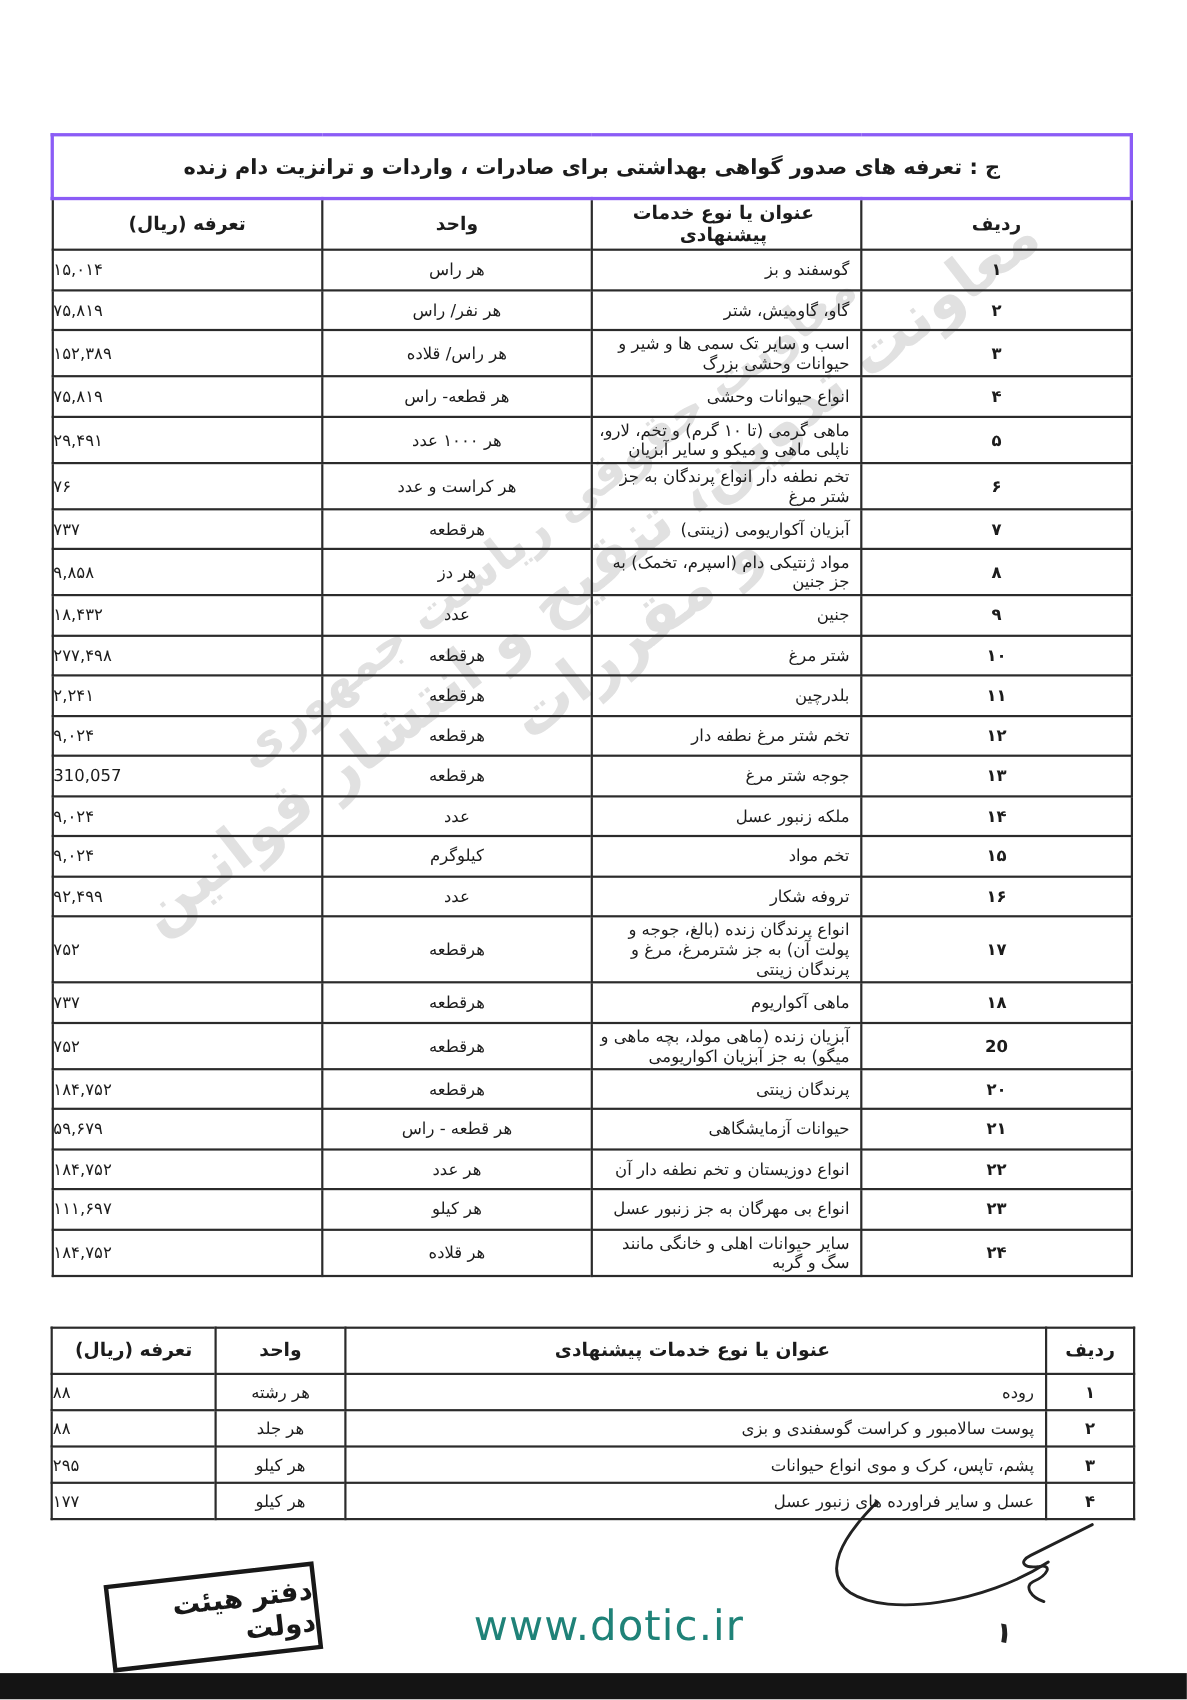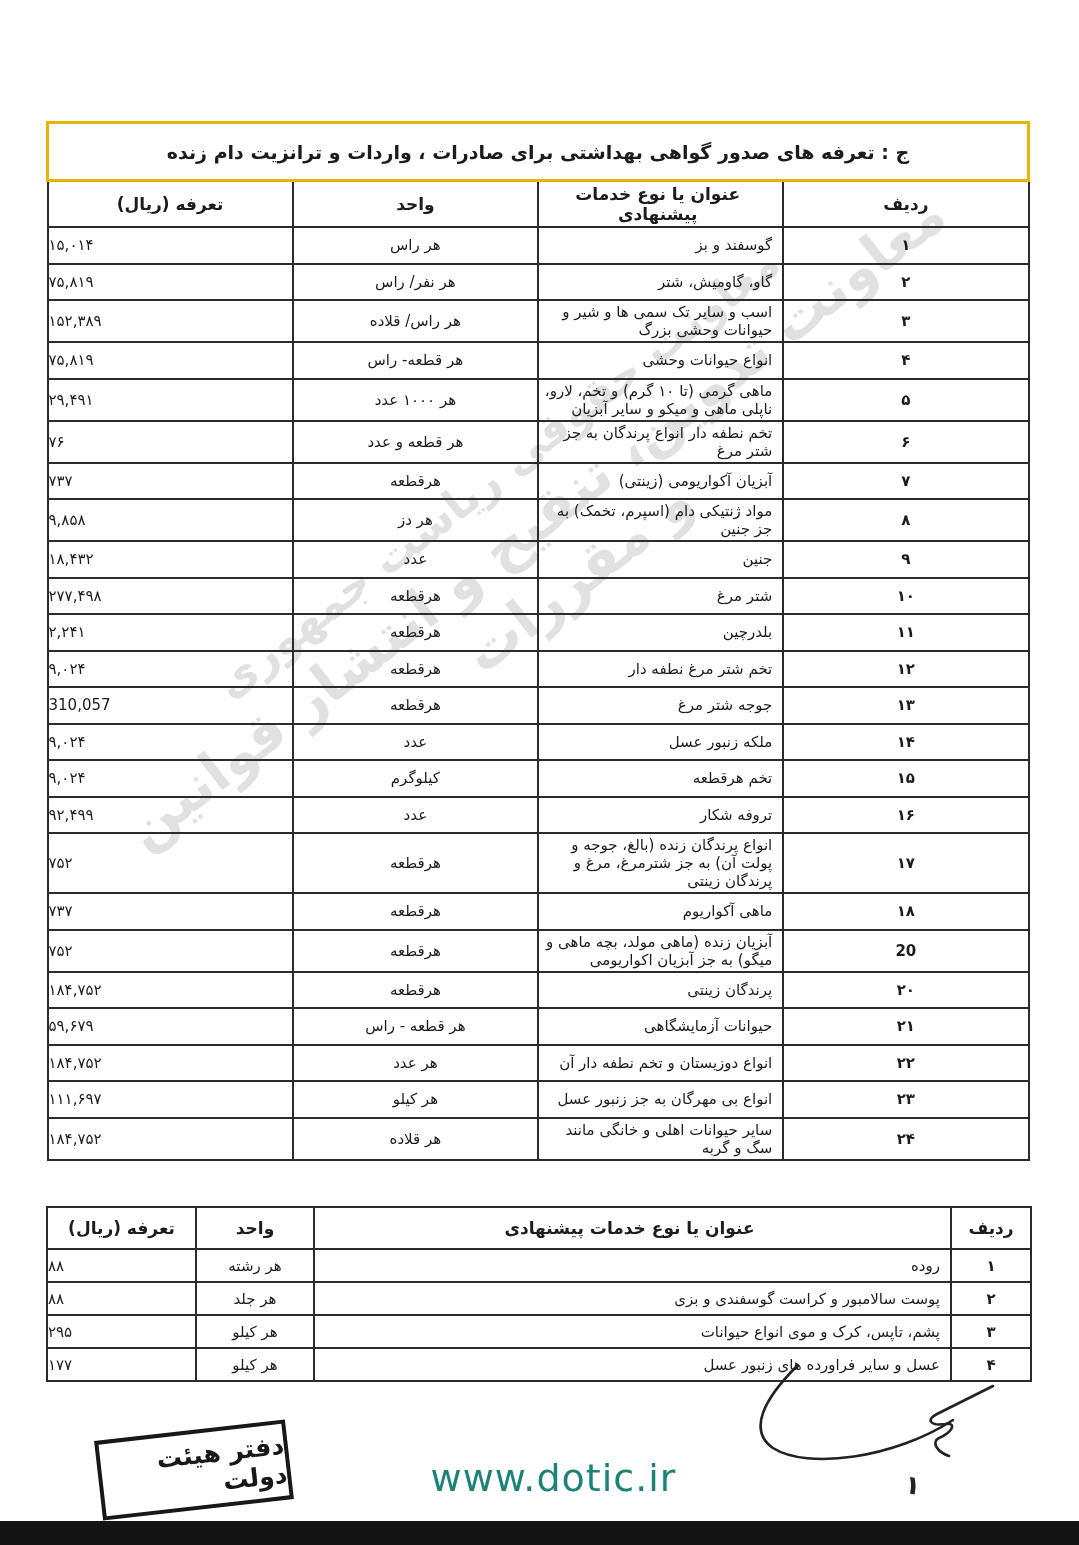--- a/index.html
+++ b/index.html
@@ -42,21 +42,21 @@
     background:transparent;
   }
   .tbl th, .tbl td {
     border:2px solid #2b2b2b;
     background:transparent;
     vertical-align:middle;
     overflow:hidden;
   }
   .tbl .title {
     font-size:19px; font-weight:700; text-align:center;
-    border:3px solid #eab308;
+    border:3px solid #8b5cf6;
   }
   .tbl .head th { font-size:17px; font-weight:700; text-align:center; }
   .tbl td { font-size:15px; }
   .col-no      { width:80px;  text-align:center; font-weight:700; font-size:16px; }
   .col-service { width:637px; text-align:right; padding:2px 10px 2px 4px; }
   .col-unit    { width:118px; text-align:center;margin-top:28px; }
   .col-tariff  { width:149px; text-align:left; }
 
   .tbl1 { top:121px; }
   .tbl1 .title { height:58px; }
@@ -156,21 +156,21 @@
         </tr>
         <tr>
           <td class="col-no">۵</td>
           <td class="col-service">ماهی گرمی (تا ۱۰ گرم) و تخم، لارو، ناپلی ماهی و میکو و سایر آبزیان</td>
           <td class="col-unit">هر ۱۰۰۰ عدد</td>
           <td class="col-tariff">۲۹,۴۹۱</td>
         </tr>
         <tr>
           <td class="col-no">۶</td>
           <td class="col-service">تخم نطفه دار انواع پرندگان به جز شتر مرغ</td>
-          <td class="col-unit">هر قطعه و عدد</td>
+          <td class="col-unit">هر کراست و عدد</td>
           <td class="col-tariff">۷۶</td>
         </tr>
         <tr>
           <td class="col-no">۷</td>
           <td class="col-service">آبزیان آکواریومی (زینتی)</td>
           <td class="col-unit">هرقطعه</td>
           <td class="col-tariff">۷۳۷</td>
         </tr>
         <tr>
           <td class="col-no">۸</td>
@@ -209,21 +209,21 @@
           <td class="col-tariff">310,057</td>
         </tr>
         <tr>
           <td class="col-no">۱۴</td>
           <td class="col-service">ملکه زنبور عسل</td>
           <td class="col-unit">عدد</td>
           <td class="col-tariff">۹,۰۲۴</td>
         </tr>
         <tr>
           <td class="col-no">۱۵</td>
-          <td class="col-service">تخم هرقطعه</td>
+          <td class="col-service">تخم مواد</td>
           <td class="col-unit">کیلوگرم</td>
           <td class="col-tariff">۹,۰۲۴</td>
         </tr>
         <tr>
           <td class="col-no">۱۶</td>
           <td class="col-service">تروفه شکار</td>
           <td class="col-unit">عدد</td>
           <td class="col-tariff">۹۲,۴۹۹</td>
         </tr>
         <tr>

